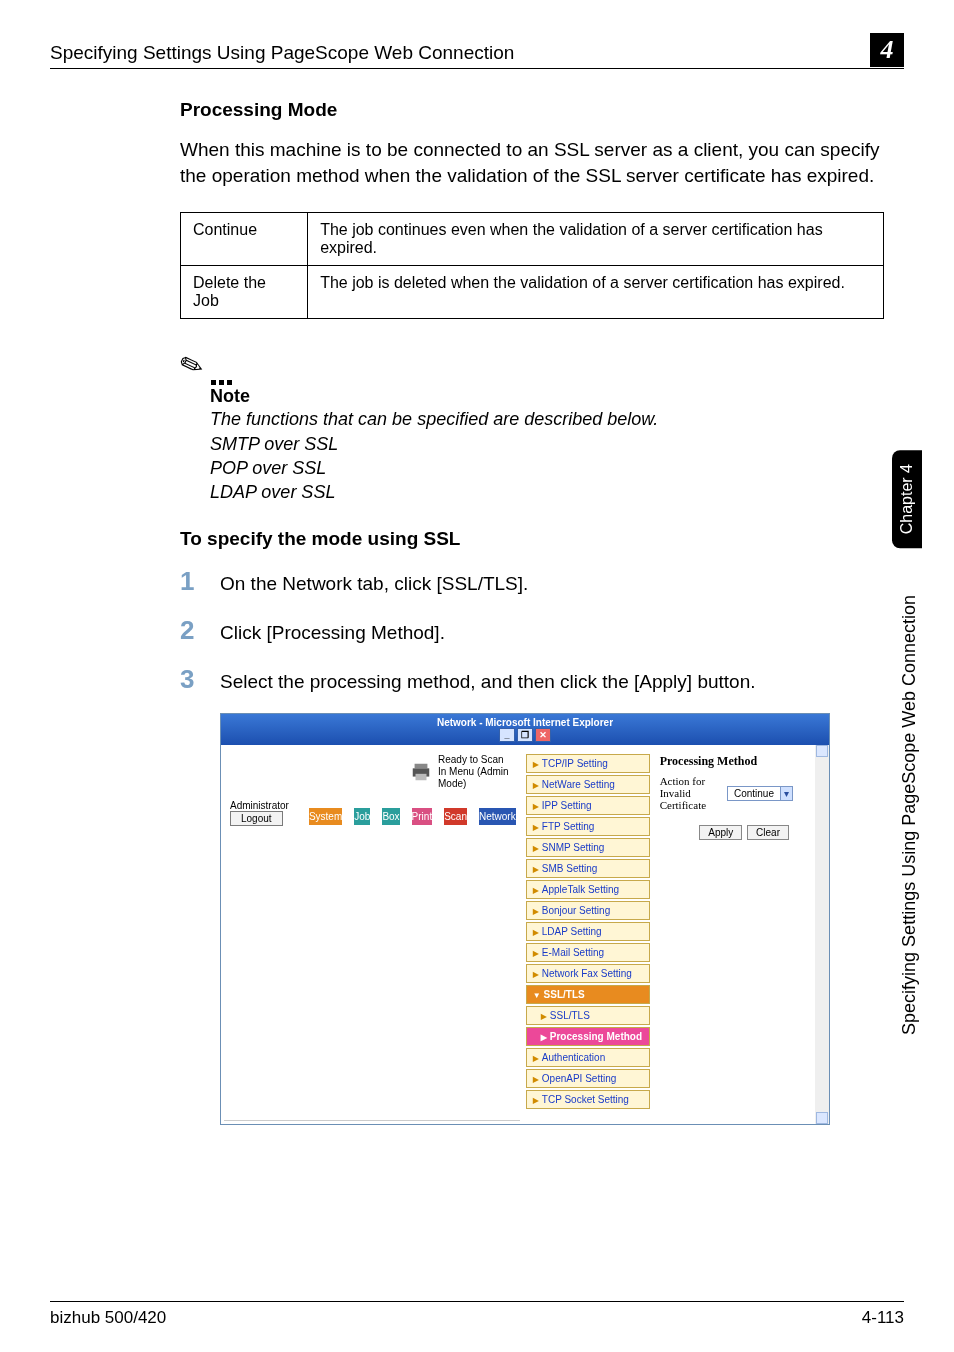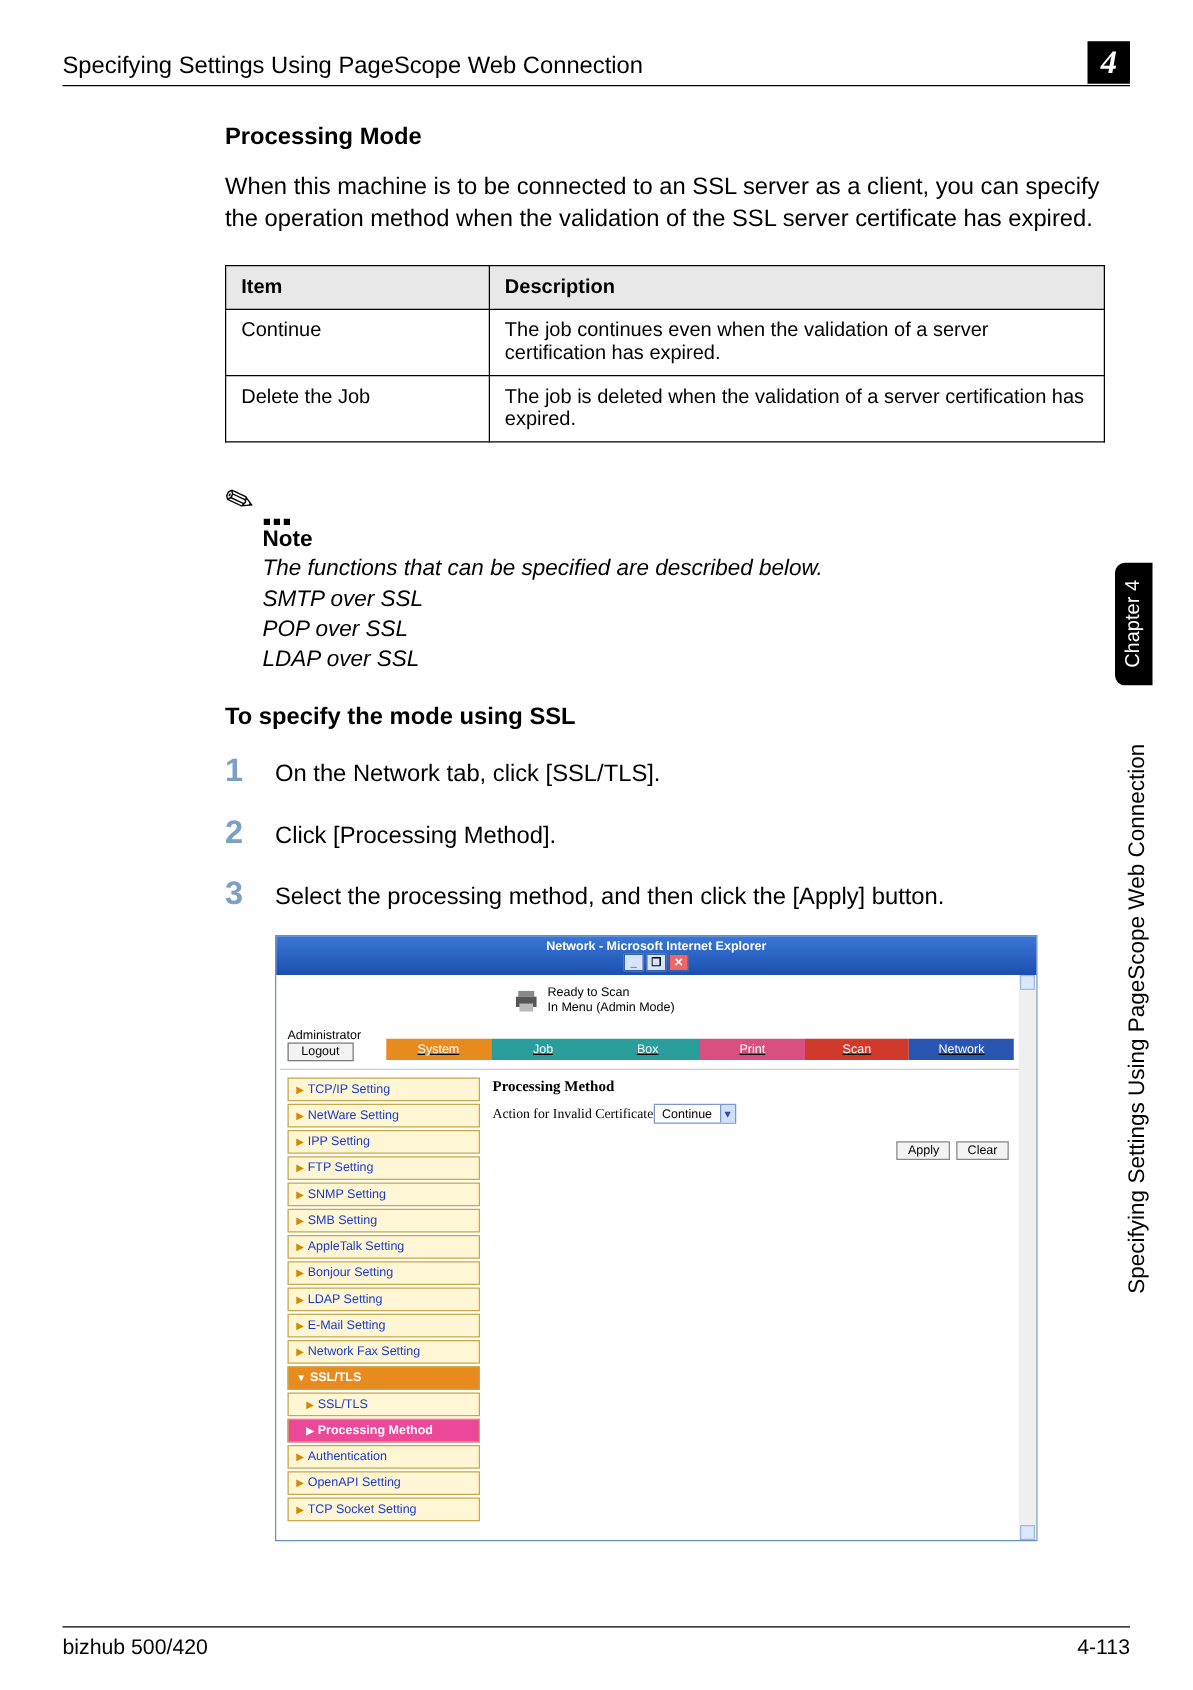--- a/index.html
+++ b/index.html
@@ -149,22 +149,22 @@
     padding: 2px 6px;
     display: flex;
     gap: 12px;
     border-bottom:1px solid #ccc;
     position: relative;
   }
   .menubar .spacer { flex:1; }
   .ielogo { width:14px;height:14px;background:#4a7edc; }
   .app-inner {
     display: flex;
-    flex-direction: column;
-    padding: 3px 0 3px 3px;
+    flex-direction: row;
+    padding: 3px 18px 3px 3px;
     border-right: 14px solid #efefef;
     position: relative;
   }
   .scrollthumb-top {
     position:absolute; right:-13px; top:0; width:12px; height:12px;
     background:#dbe7ff; border:1px solid #9fb8e0;
   }
   .scrollthumb-bot {
     position:absolute; right:-13px; bottom:0; width:12px; height:12px;
     background:#dbe7ff; border:1px solid #9fb8e0;
@@ -180,35 +180,35 @@
   .printer-icon svg { width:22px; height:22px; }
   .status-lines { line-height:1.2; }
   .admin-row {
     display:flex; align-items:center; gap:20px; margin-top:10px;
   }
   .logout-btn {
     background:#f3f3f3; border:1px solid #7a7a7a; padding:1px 10px;
     font-size:10px;
   }
   .app-tabs {
-    display:flex; gap:0; margin-top:6px;text-decoration:underline;
+    display:flex; gap:12px; margin-top:6px;
   }
   .app-tab {
     flex:1; text-align:center; padding:3px 0; font-size:10px; color:#fff;
   }
   .tab-orange { background:#e88b1f; }
   .tab-teal { background:#2a9e9c; }
   .tab-pink { background:#d94f82; }
   .tab-red  { background:#d1392a; }
   .tab-blue { background:#2956b2; }
   .app-body {
     display:flex; padding:6px 4px 10px 6px; gap:10px;
   }
   .sidebar {
-    width:154px;
+    width:124px;
   }
   .sidebar-item {
     background:#fff6d5;
     border:1px solid #c7a94b;
     padding:3px 6px;
     margin-bottom:2px;
     color:#1a3bc7;
     font-size:10px;
   }
   .sidebar-item.section-hdr {
@@ -277,24 +277,20 @@
     <span class="header-text">Specifying Settings Using PageScope Web Connection</span>
     <div class="chapter-square">4</div>
   </div>
 
   <div class="content">
     <h3 class="section-heading">Processing Mode</h3>
     <p class="body">When this machine is to be connected to an SSL server as a client, you can specify the operation method when the validation of the SSL server certificate has expired.</p>
 
     <table class="desc-table">
       <tbody>
-          <tr>
-        <th style="width:30%">Item</th>
-        <th>Description</th>
-      </tr>
       <tr>
         <td>Continue</td>
         <td>The job continues even when the validation of a server certification has expired.</td>
       </tr>
       <tr>
         <td>Delete the Job</td>
         <td>The job is deleted when the validation of a server certification has expired.</td>
       </tr>
     </tbody>
       </table>

